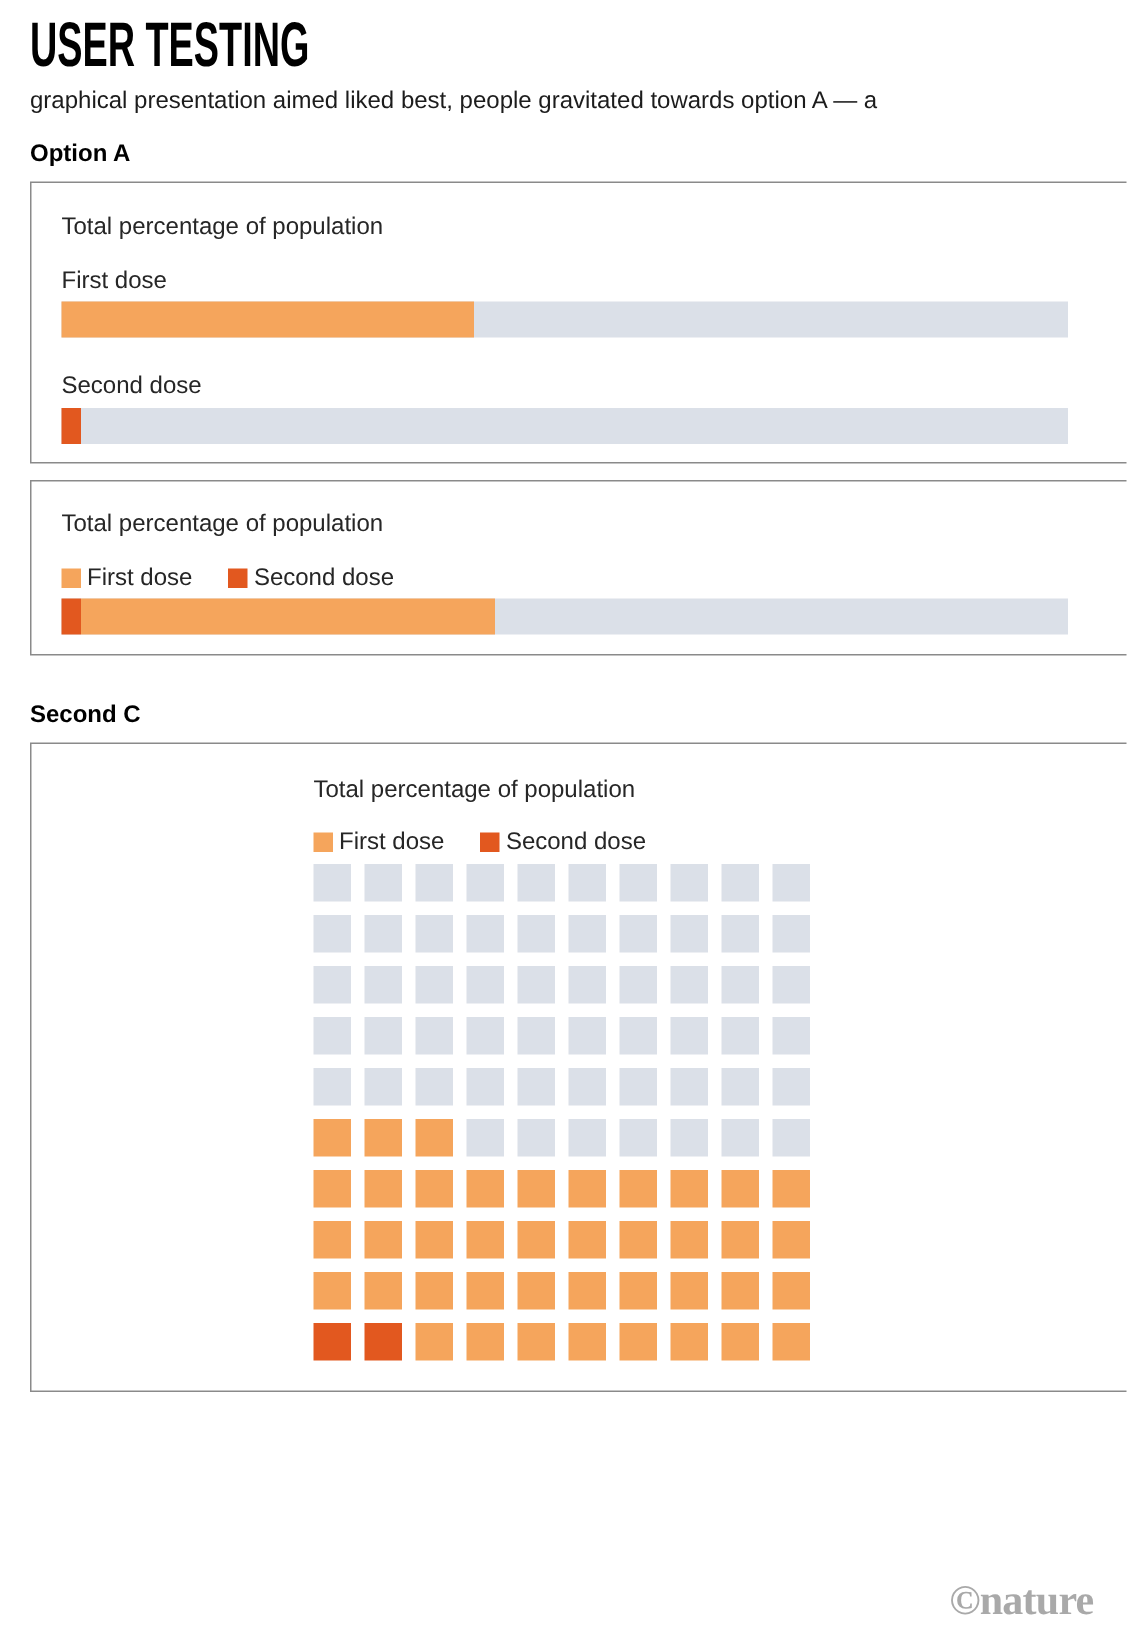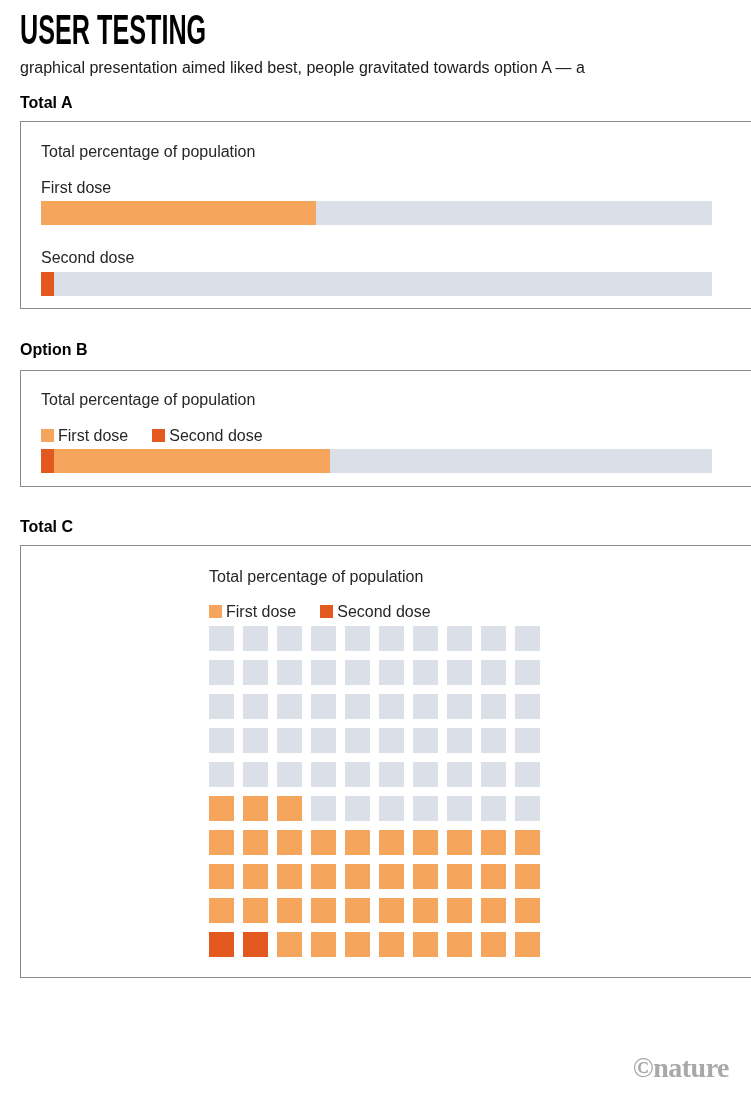--- a/index.html
+++ b/index.html
@@ -48,53 +48,52 @@
 <body>
 
 <div class="page">
 
   <h1 class="main-title">USER TESTING</h1>
 
   <div class="intro">
     <div>graphical presentation aimed liked best, people gravitated towards option A — a</div>
   </div>
 
-  <div class="opt-heading opt-a-heading">Total A</div>
+  <div class="opt-heading opt-a-heading">Option A</div>
   <div class="panel panel-a">
     <div class="chart-title">Total percentage of population</div>
     <div class="bar-label" style="margin-top:17px">First dose</div>
     <div class="bar-track" style="margin-top: 4px; background: rgb(219, 224, 232);">
       <div class="bar-seg" id="barA1" style="width: 41%; background: rgb(245, 165, 92);"></div>
     </div>
     <div class="bar-label" style="margin-top:23px">Second dose</div>
     <div class="bar-track" style="margin-top: 5px; background: rgb(219, 224, 232);">
       <div class="bar-seg" id="barA2" style="width: 2%; background: rgb(226, 88, 31);"></div>
     </div>
   </div>
 
-  <div class="opt-heading opt-b-heading">Option B</div>
   <div class="panel panel-b">
     <div class="chart-title">Total percentage of population</div>
     <div class="legend" style="margin-top:19px">
       <div class="legend-item">
         <span class="legend-swatch" id="swB1" style="background: rgb(245, 165, 92);"></span>
         <span class="legend-label">First dose</span>
       </div>
       <div class="legend-item" style="margin-left:24px">
         <span class="legend-swatch" id="swB2" style="background: rgb(226, 88, 31);"></span>
         <span class="legend-label">Second dose</span>
       </div>
     </div>
     <div class="bar-track" style="margin-top: 5px; background: rgb(219, 224, 232);">
       <div class="bar-seg" id="barB1" style="width: 2%; background: rgb(226, 88, 31);"></div>
       <div class="bar-seg" id="barB2" style="width: 41%; background: rgb(245, 165, 92);"></div>
     </div>
   </div>
 
-  <div class="opt-heading opt-c-heading">Total C</div>
+  <div class="opt-heading opt-c-heading">Second C</div>
   <div class="panel panel-c">
     <div class="c-inner">
       <div class="chart-title">Total percentage of population</div>
       <div class="legend" style="margin-top:18px">
         <div class="legend-item">
           <span class="legend-swatch" id="swC1" style="background: rgb(245, 165, 92);"></span>
           <span class="legend-label">First dose</span>
         </div>
         <div class="legend-item" style="margin-left:24px">
           <span class="legend-swatch" id="swC2" style="background: rgb(226, 88, 31);"></span>

